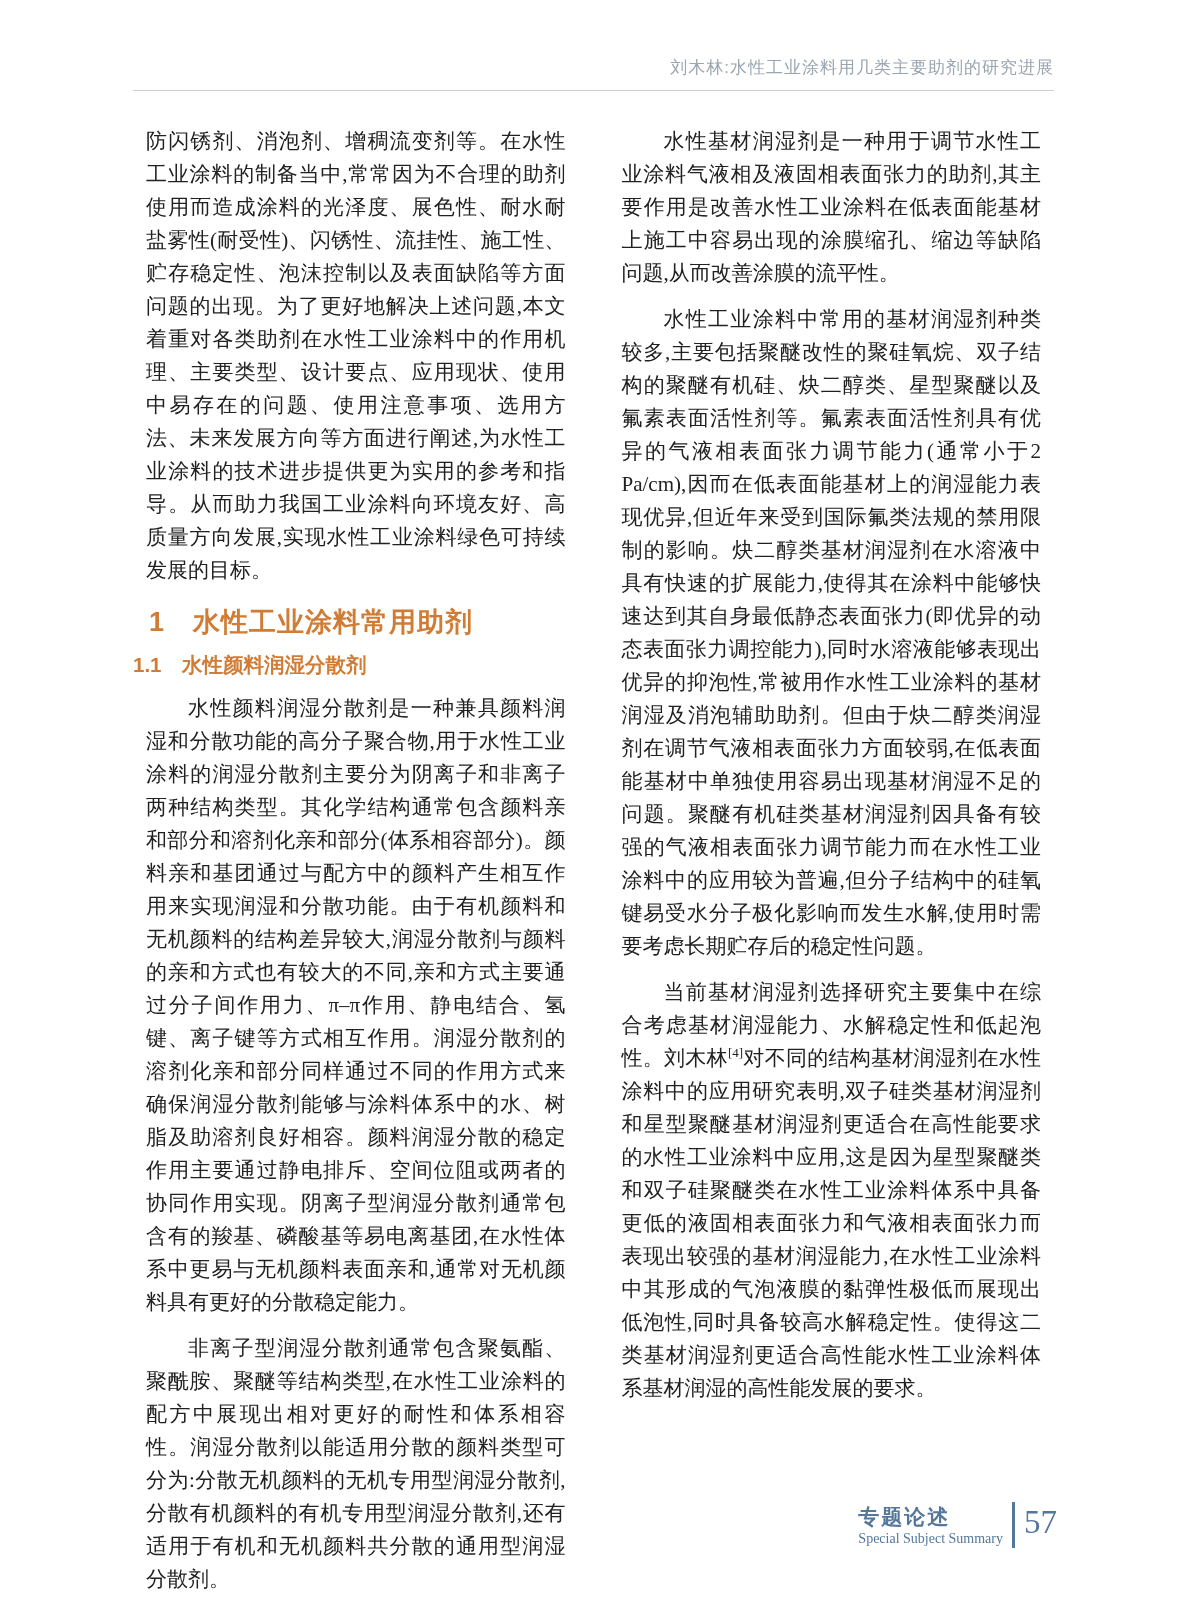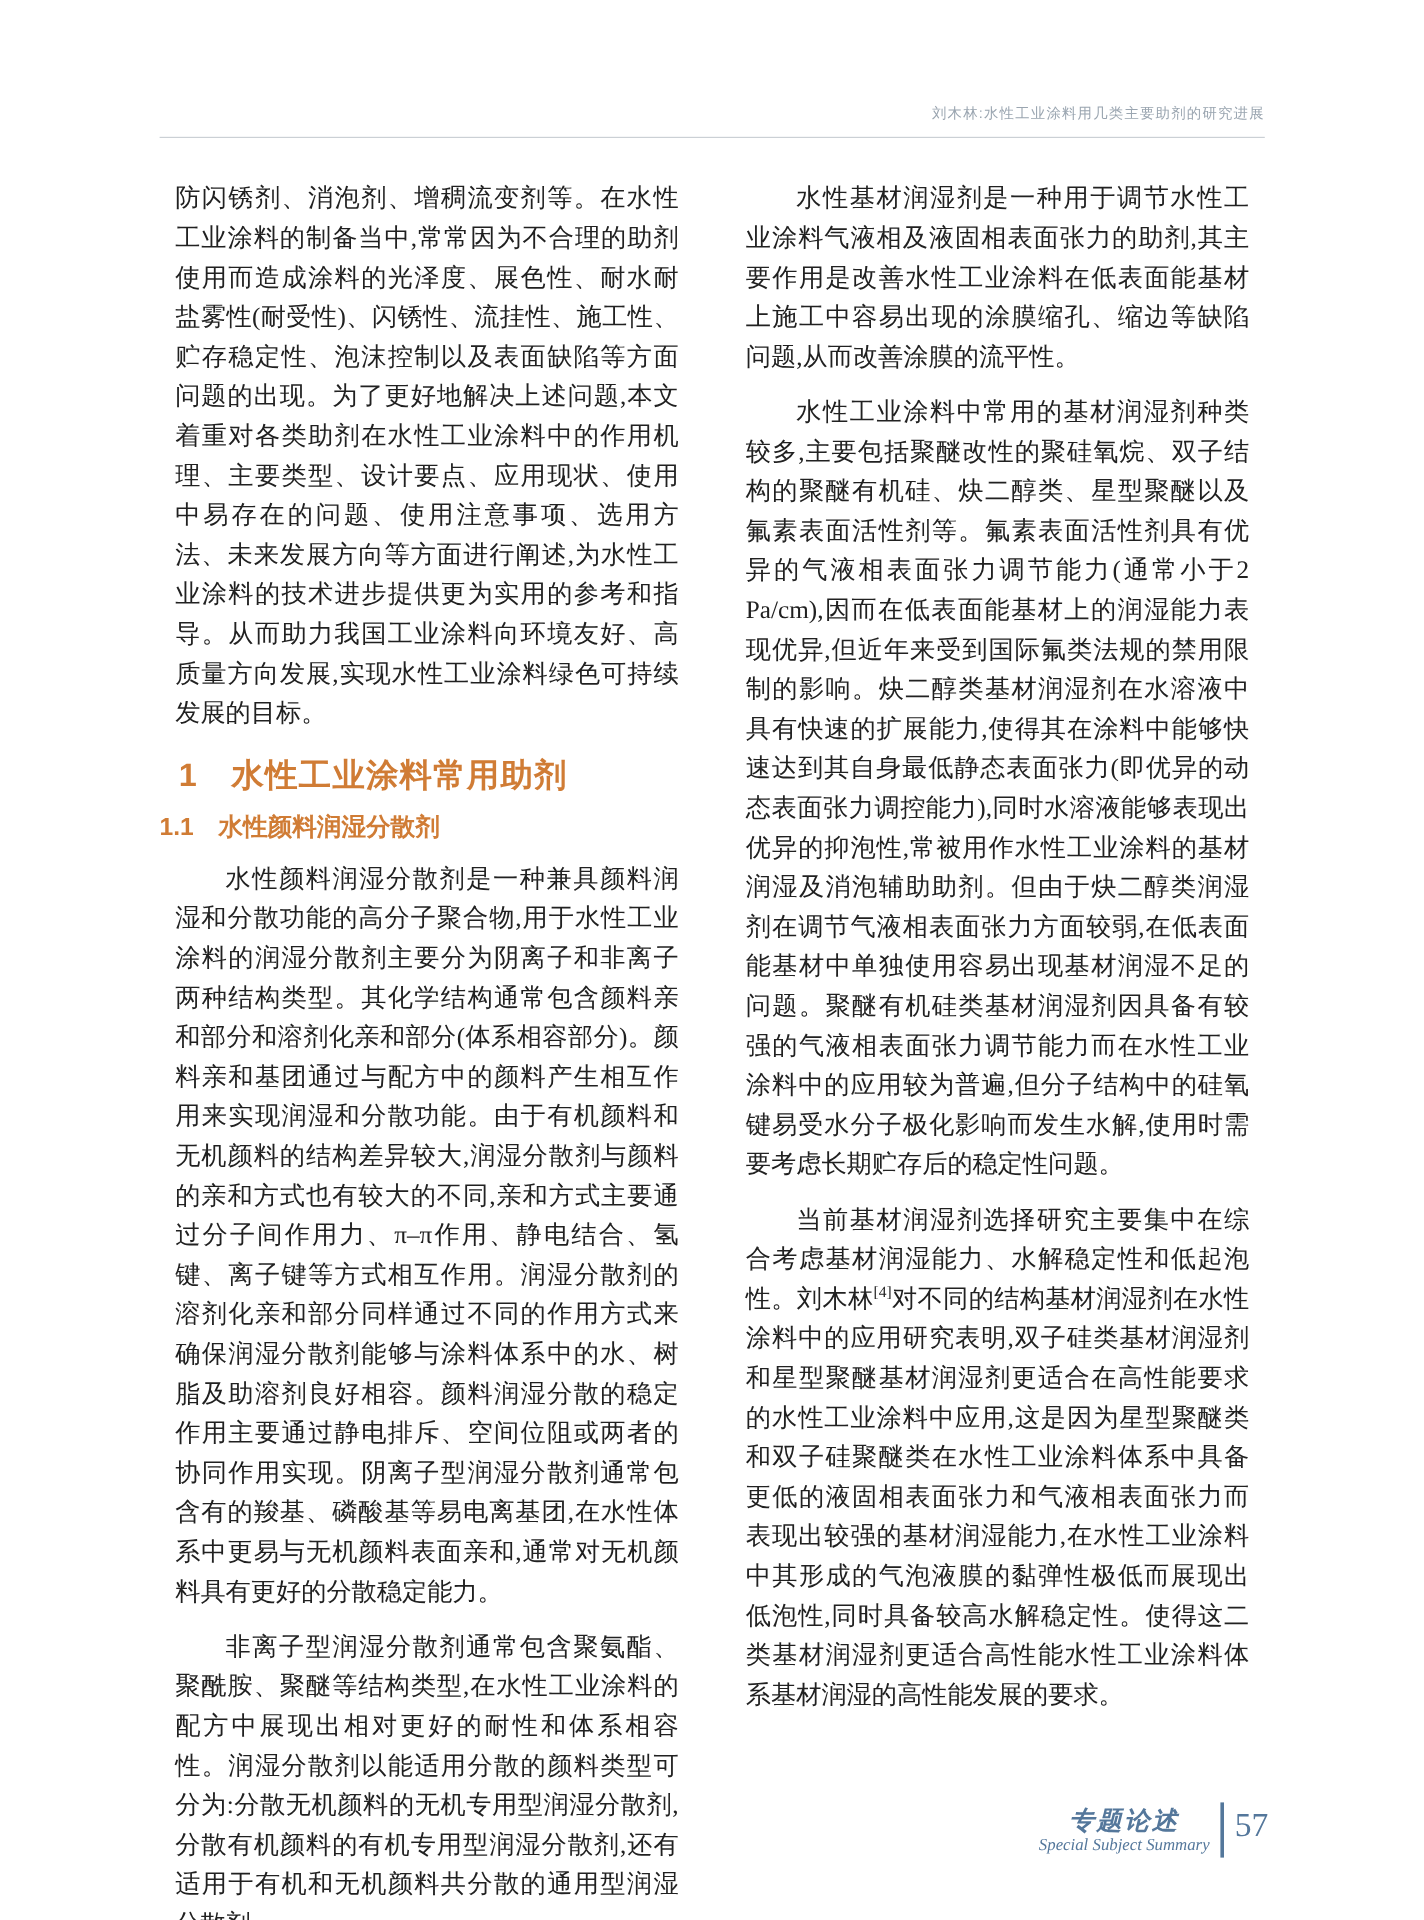--- a/index.html
+++ b/index.html
@@ -11,24 +11,24 @@
     position: relative;
     overflow: hidden;
     font-family: "Liberation Serif", "DejaVu Serif", serif;
     color: #212121;
   }
   .page {
     position: absolute;
     left: 133px; right: 133px; top: 0;
   }
   .running-head {
-    margin-top: 86px;
+    margin-top: 56px;
     text-align: right;
     font-family: "Liberation Sans", "DejaVu Sans", sans-serif;
-    font-size: 12px;
+    font-size: 17px;
     letter-spacing: 1px;
     color: var(--header-gray, #9AA5B0);
     padding-bottom: 11px;
     border-bottom: 1px solid var(--rule-gray, #CBD0D5);
   }
   .columns {
     display: flex;
     gap: 30px;
     margin-top: 21px;
   }
@@ -59,41 +59,41 @@
     color: var(--accent-orange, #D07C35);
     margin: 9px 0 7px 0;
   }
   .footer {
     position: absolute;
     right: 130px; bottom: 52px;
     display: flex;
     align-items: center;
     gap: 9px;
   }
-  .footer-text { text-align: center; font-style: italic; }
+  .footer-text { text-align: left; }
   .footer-cn {
     font-family: "Liberation Sans", "DejaVu Sans", sans-serif;
     font-weight: bold;
     font-size: 21px;
     letter-spacing: 2px;
     color: var(--footer-blue, #54779B);
   }
   .footer-en {
     font-family: "Liberation Serif", "DejaVu Serif", serif;
     font-size: 14px;
     color: var(--footer-blue, #54779B);
     margin-top: 0;
   }
   .footer-bar {
     width: 3px; height: 46px;
     background: var(--footer-blue, #54779B);
   }
   .footer-num {
     font-family: "Liberation Serif", "DejaVu Serif", serif;
-    font-size: 28px;
+    font-size: 33px;
     color: var(--footer-blue, #54779B);
     padding-bottom: 6px;
   }
 </style>
 </head>
 <body>
 
 <div class="page">
 
   <div class="running-head">刘木林:水性工业涂料用几类主要助剂的研究进展</div>

